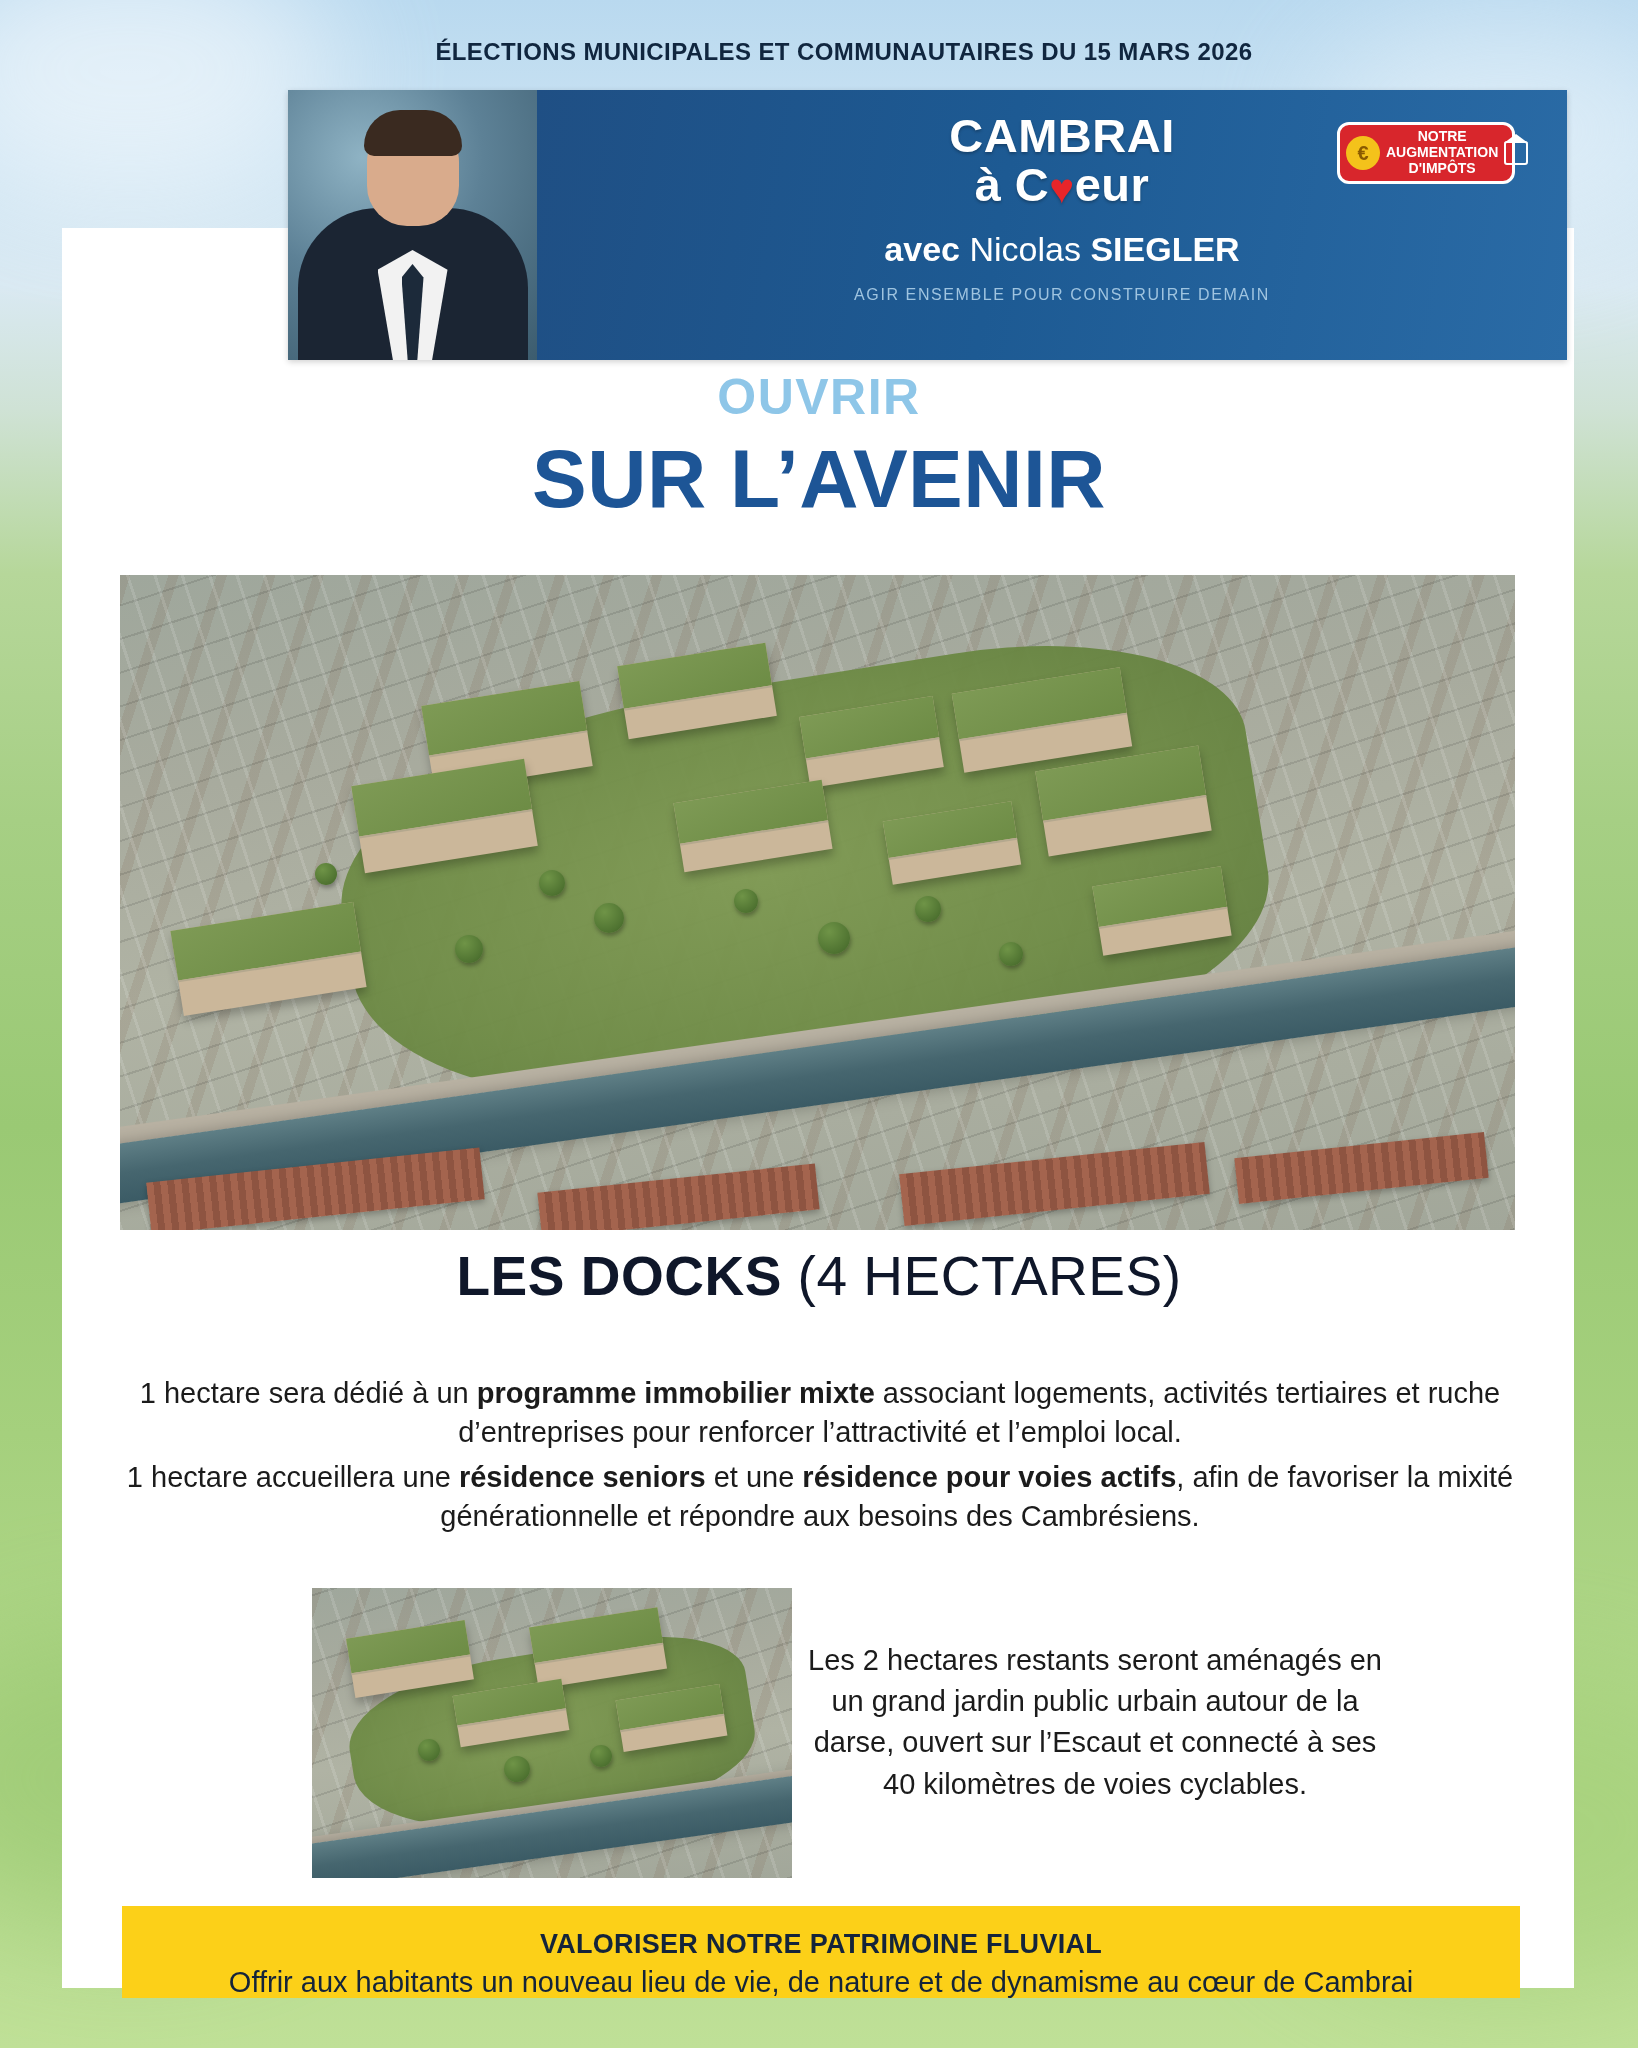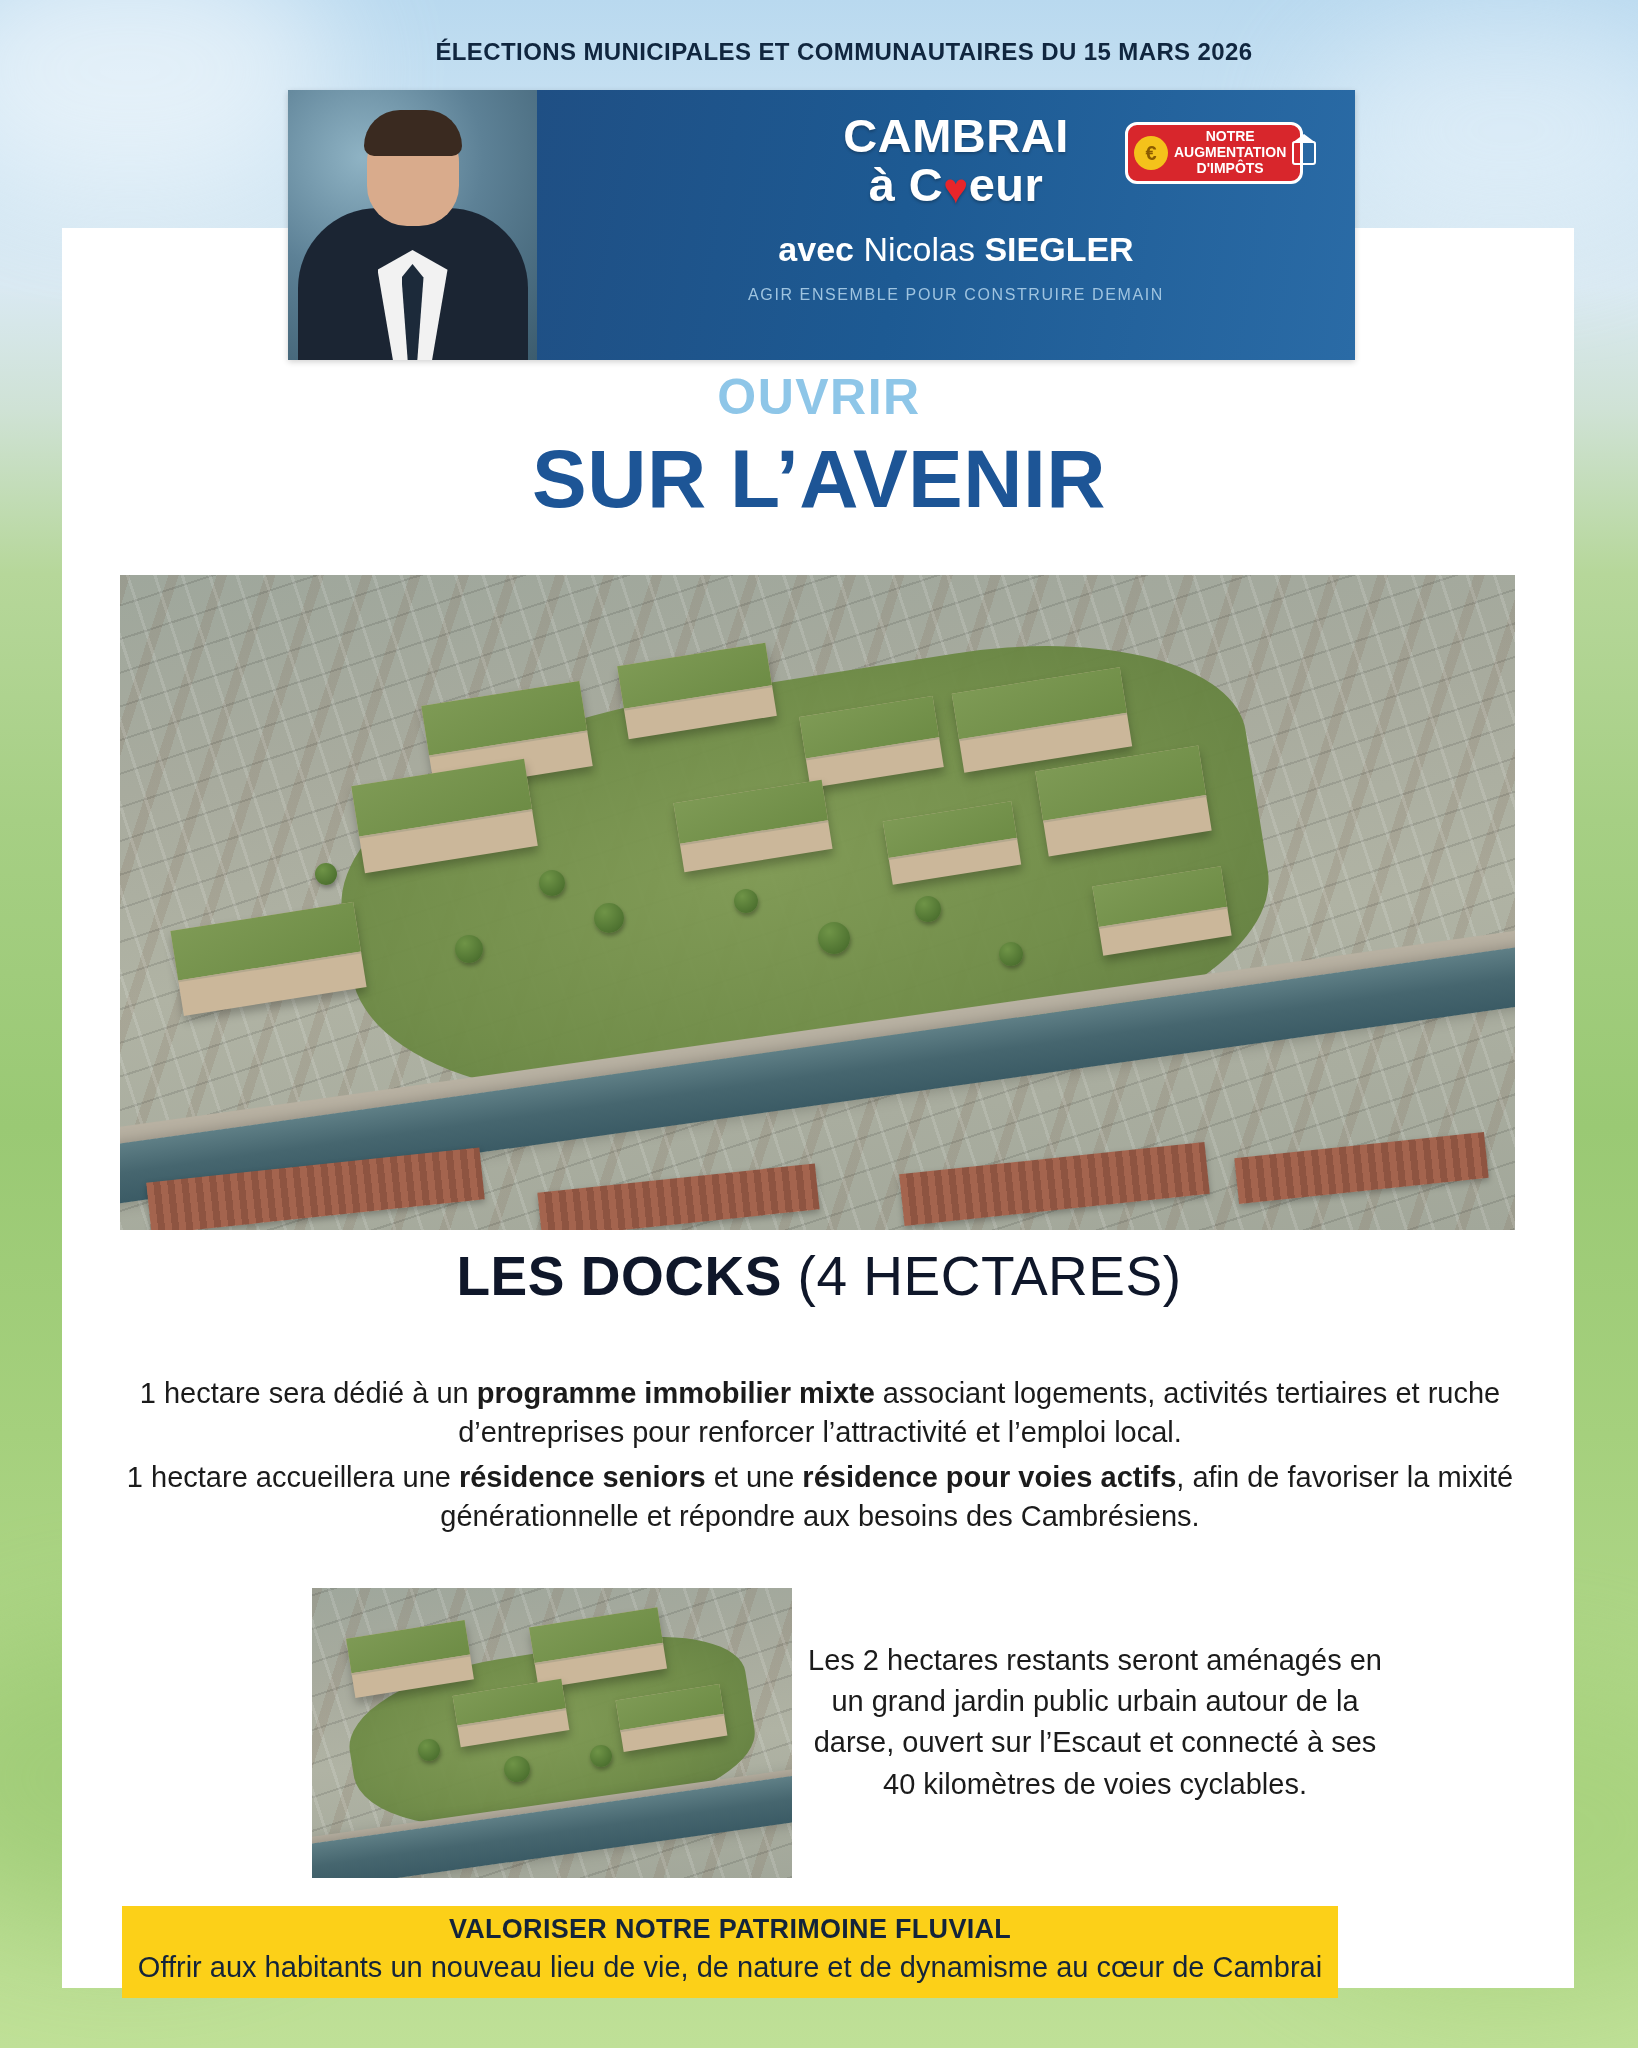--- a/index.html
+++ b/index.html
@@ -51,21 +51,21 @@
     width: 1512px;
     height: 1760px;
     background: #ffffff;
   }
 
   
   .header {
     position: absolute;
     top: 90px;
     left: 288px;
-    width: 1067px;
+    width: 1279px;
     height: 270px;
     display: flex;
     z-index: 5;
     box-shadow: 0 2px 6px rgba(0,0,0,.18);
   }
   .portrait {
     width: 249px;
     height: 270px;
     position: relative;
     overflow: hidden;
@@ -375,25 +375,25 @@
     font-size: 29px;
     line-height: 1.42;
     color: #1b1b1b;
   }
 
   
   .yellow-band {
     position: absolute;
     top: 1906px;
     left: 122px;
-    width: 1216px;
+    width: 1398px;
     height: 92px;
     background: #fcd018;
     text-align: center;
-    padding-top: 8px;
+    padding-top: 23px;
     box-sizing: border-box;
   }
   .yellow-band .l1 {
     font-size: 27px;
     font-weight: bold;
     color: #14243a;
     letter-spacing: .3px;
   }
   .yellow-band .l2 {
     font-size: 29px;

